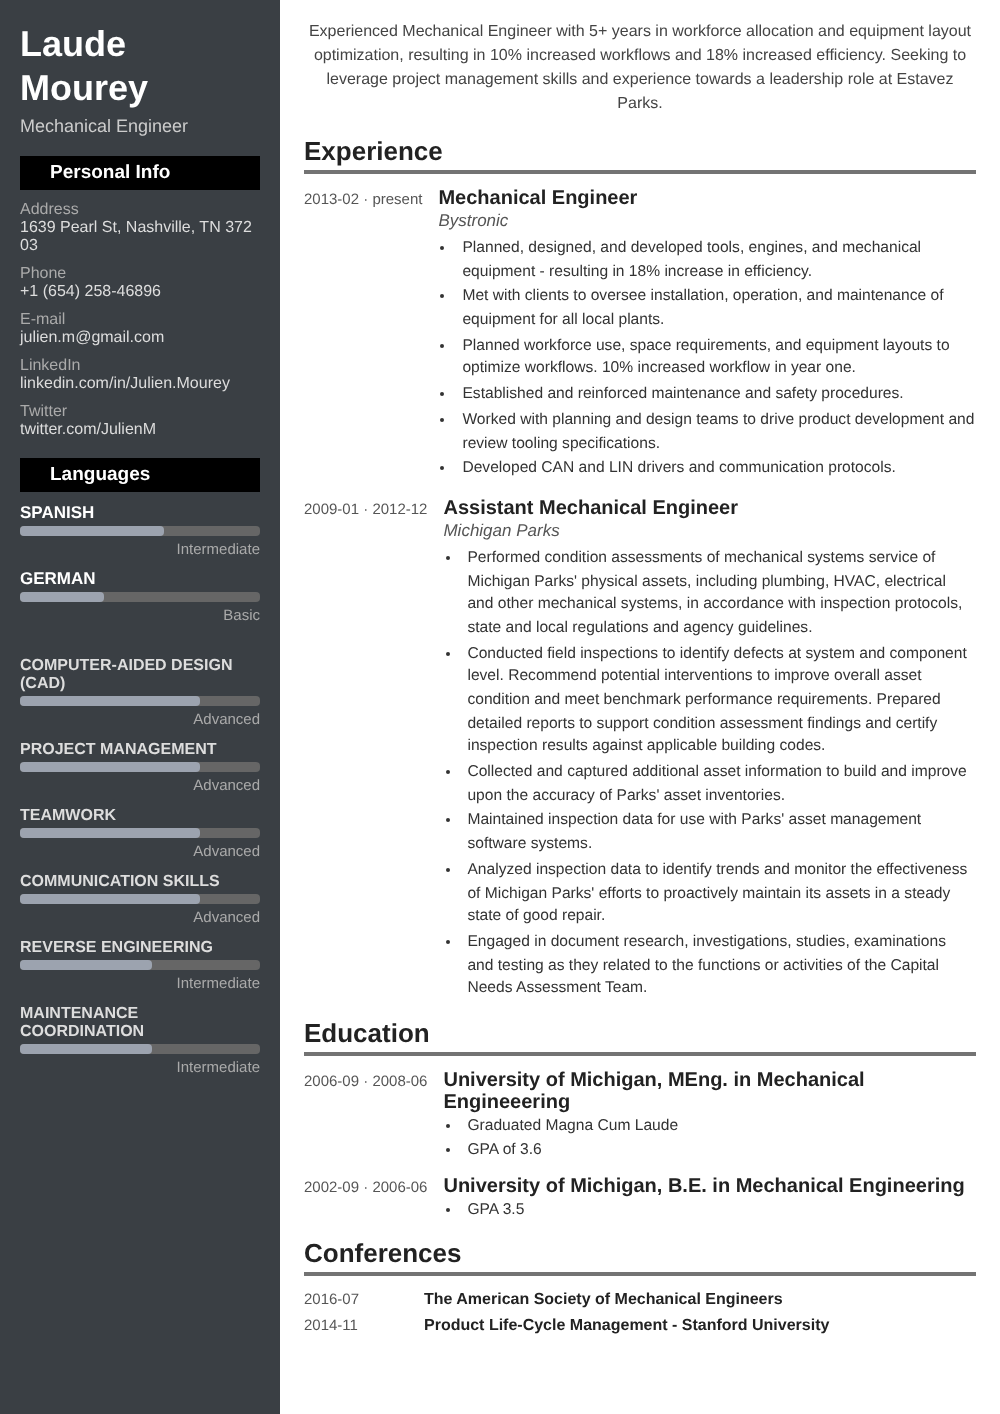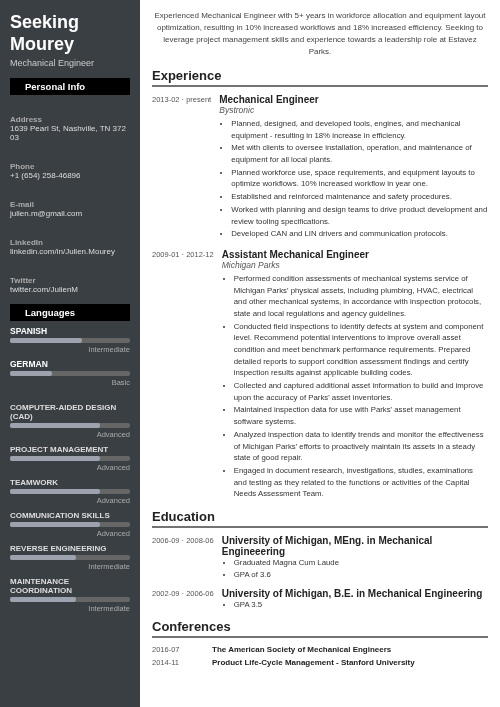--- a/index.html
+++ b/index.html
@@ -34,23 +34,23 @@
       font-size: 9.5px;
       font-weight: bold;
       background: #000000;
       color: #fff;
       padding: 3px 15px;
       margin-bottom: 5px;
     }
 
     .info-label {
       font-size: 8px;
-      font-weight: bold;
+      font-weight: normal;
       color: #aaa;
-      margin-top: 20px;
+      margin-top: 5px;
     }
 
     .info-value {
       font-size: 8px;
       color: #ddd;
       word-break: break-all;
     }
 
     .lang-name {
       font-size: 8.5px;
@@ -200,21 +200,21 @@
       font-size: 8px;
       font-weight: bold;
       color: #222;
     }
   </style>
 </head>
 <body>
 
 <div class="sidebar">
   <div class="sidebar-name">
-    <h1><span>Seeking</span><br><span>Mourey</span></h1>
+    <h1><span>Laude</span><br><span>Mourey</span></h1>
     <div class="subtitle">Mechanical Engineer</div>
   </div>
 
   <div>
     <div class="section-title">Personal Info</div>
     <div class="info-label">Address</div>
     <div class="info-value">1639 Pearl St, Nashville, TN 37203</div>
     <div class="info-label">Phone</div>
     <div class="info-value">+1 (654) 258-46896</div>
     <div class="info-label">E-mail</div>

